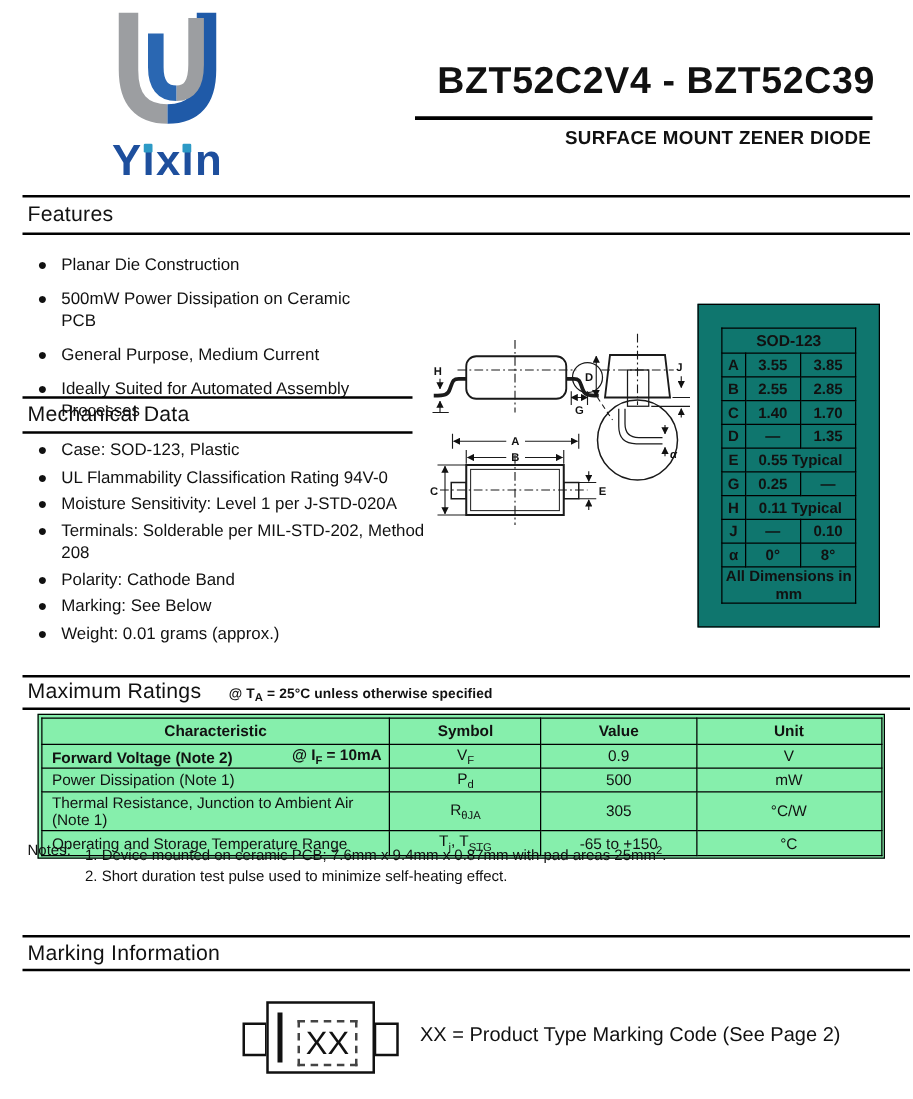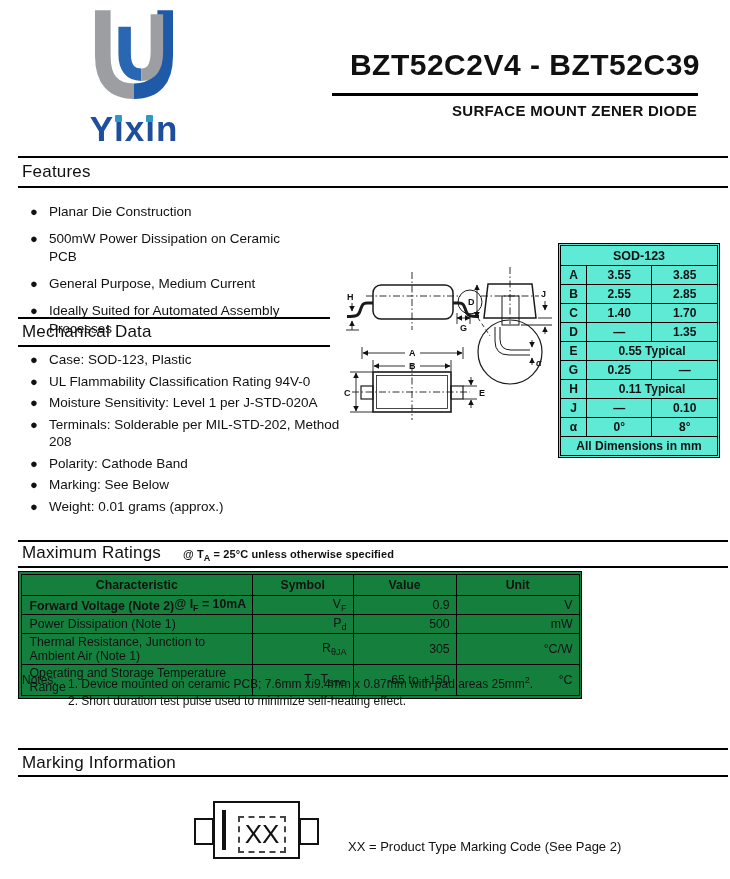--- a/index.html
+++ b/index.html
@@ -30,48 +30,48 @@
   ul.blist li { display:flex; font-size:13.5px; line-height:18px; }
   ul.blist .bu { width:19px; flex:0 0 19px; font-size:13px; }
   #features-list { left:30px; top:203px; width:282px; }
   #features-list li { margin-bottom:9px; }
   #features-list li span.t { width:262px; }
   #mech-list { left:30px; top:351px; width:322px; }
   #mech-list li { margin-bottom:4px; line-height:17.5px; }
   #mech-list li span.t { width:302px; }
 
   
-  #dim-wrap { left:558px; top:243px; width:162px; border:1.5px solid #000; padding:1px; background:#5eead4; }
+  #dim-wrap { left:558px; top:243px; width:146px; border:1.5px solid #000; padding:18px; background:#0f766e; }
   #dim-wrap table { width:100%; border-collapse:collapse; border:1px solid #000; }
   #dim-wrap td, #dim-wrap th { border:1px solid #000; font-size:12px; font-weight:bold; text-align:center; height:19px; padding:0 2px; }
   #dim-wrap .ttl td { height:20px; font-size:12.5px; }
 
   
   #ratings-cond { font-size:11px; font-weight:bold; margin-left:22px; letter-spacing:0.1px; }
-  #rat-wrap { left:18px; top:571px; width:564px; border:1.5px solid #000; padding:1.5px; background:#15803d; }
+  #rat-wrap { left:30px; top:571px; width:678px; border:1.5px solid #000; padding:1.5px; background:#86efac; }
   #rat-wrap table { width:100%; border-collapse:collapse; border:1px solid #000; }
   #rat-wrap th, #rat-wrap td { border:1px solid #000; font-size:12.3px; height:19px; padding:1px 6px; }
   #rat-wrap th { font-weight:bold; text-align:center; height:21px; }
-  #rat-wrap td.c { text-align:right; }
+  #rat-wrap td.c { text-align:center; }
   #rat-wrap td.char { text-align:left; padding-left:8px; }
   .char-flex { display:flex; justify-content:space-between; align-items:flex-end;font-weight:bold; }
   sub { font-size:9px; }
   sup { font-size:9px; }
 
   
   #notes { left:22px; top:672px; font-size:12px; line-height:16.5px; display:flex; }
   #notes .nlab { width:46px; flex:0 0 46px; }
 
   
   #mark-body { left:213px; top:801px; width:87px; height:58px; border:2.5px solid #111; background:#fff; }
   #mark-tab-l { left:194px; top:818px; width:20px; height:27px; border:2px solid #111; background:#fff; }
   #mark-tab-r { left:299px; top:818px; width:20px; height:27px; border:2px solid #111; background:#fff; }
   #mark-band { left:222px; top:810px; width:4px; height:40px; background:#111; }
   #mark-code { left:238px; top:816px; width:48px; height:37px; border:2px dashed #444; display:flex; align-items:center; justify-content:center; font-size:26px; color:#111; background:#fff; }
-  #mark-label { left:336px; top:839px; font-size:13px;margin-left:12px; }
+  #mark-label { left:336px; top:820px; font-size:16px; }
 
   
   #pkg-draw text { font-size:9px; font-weight:bold; fill:#111; font-family:"Liberation Sans",sans-serif; }
   #pkg-draw .cl { stroke-dasharray:7 2.5 1.5 2.5; stroke-width:0.9; }
 </style>
 </head>
 <body>
 
 <div id="page">
 

